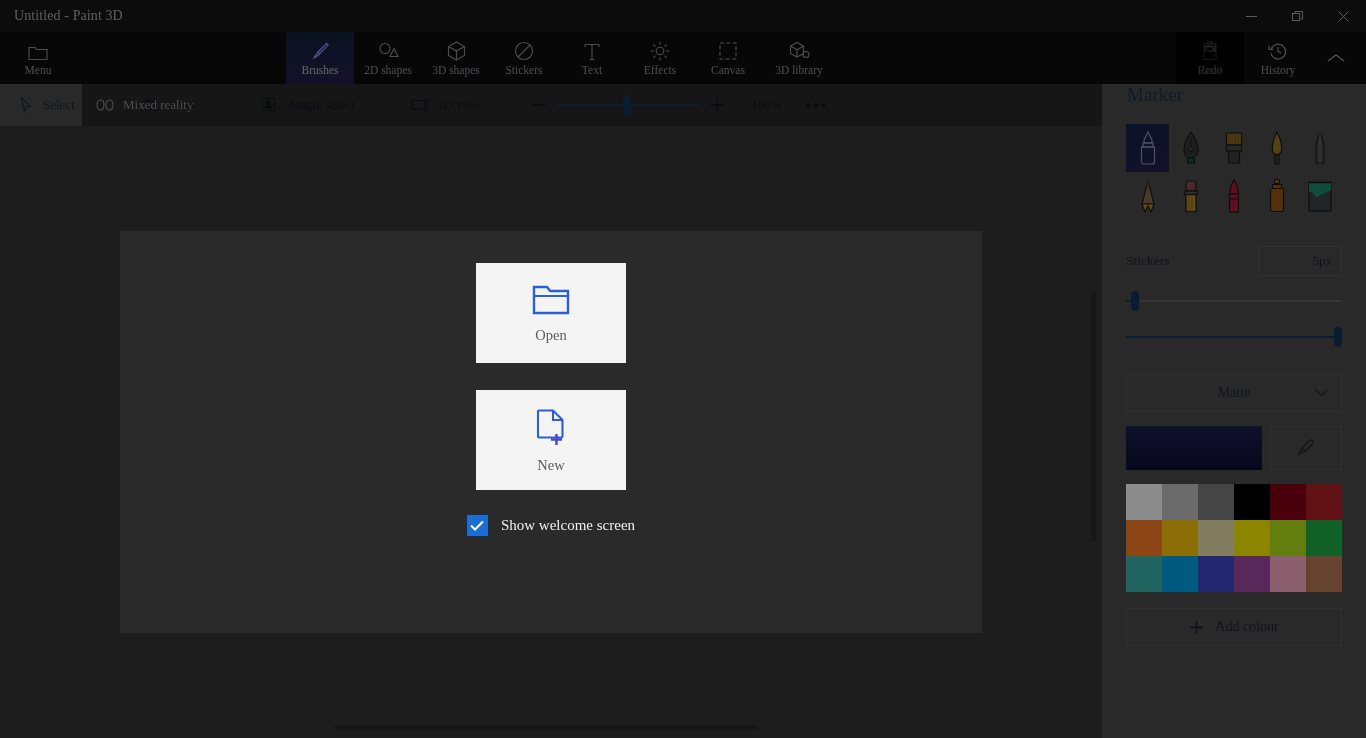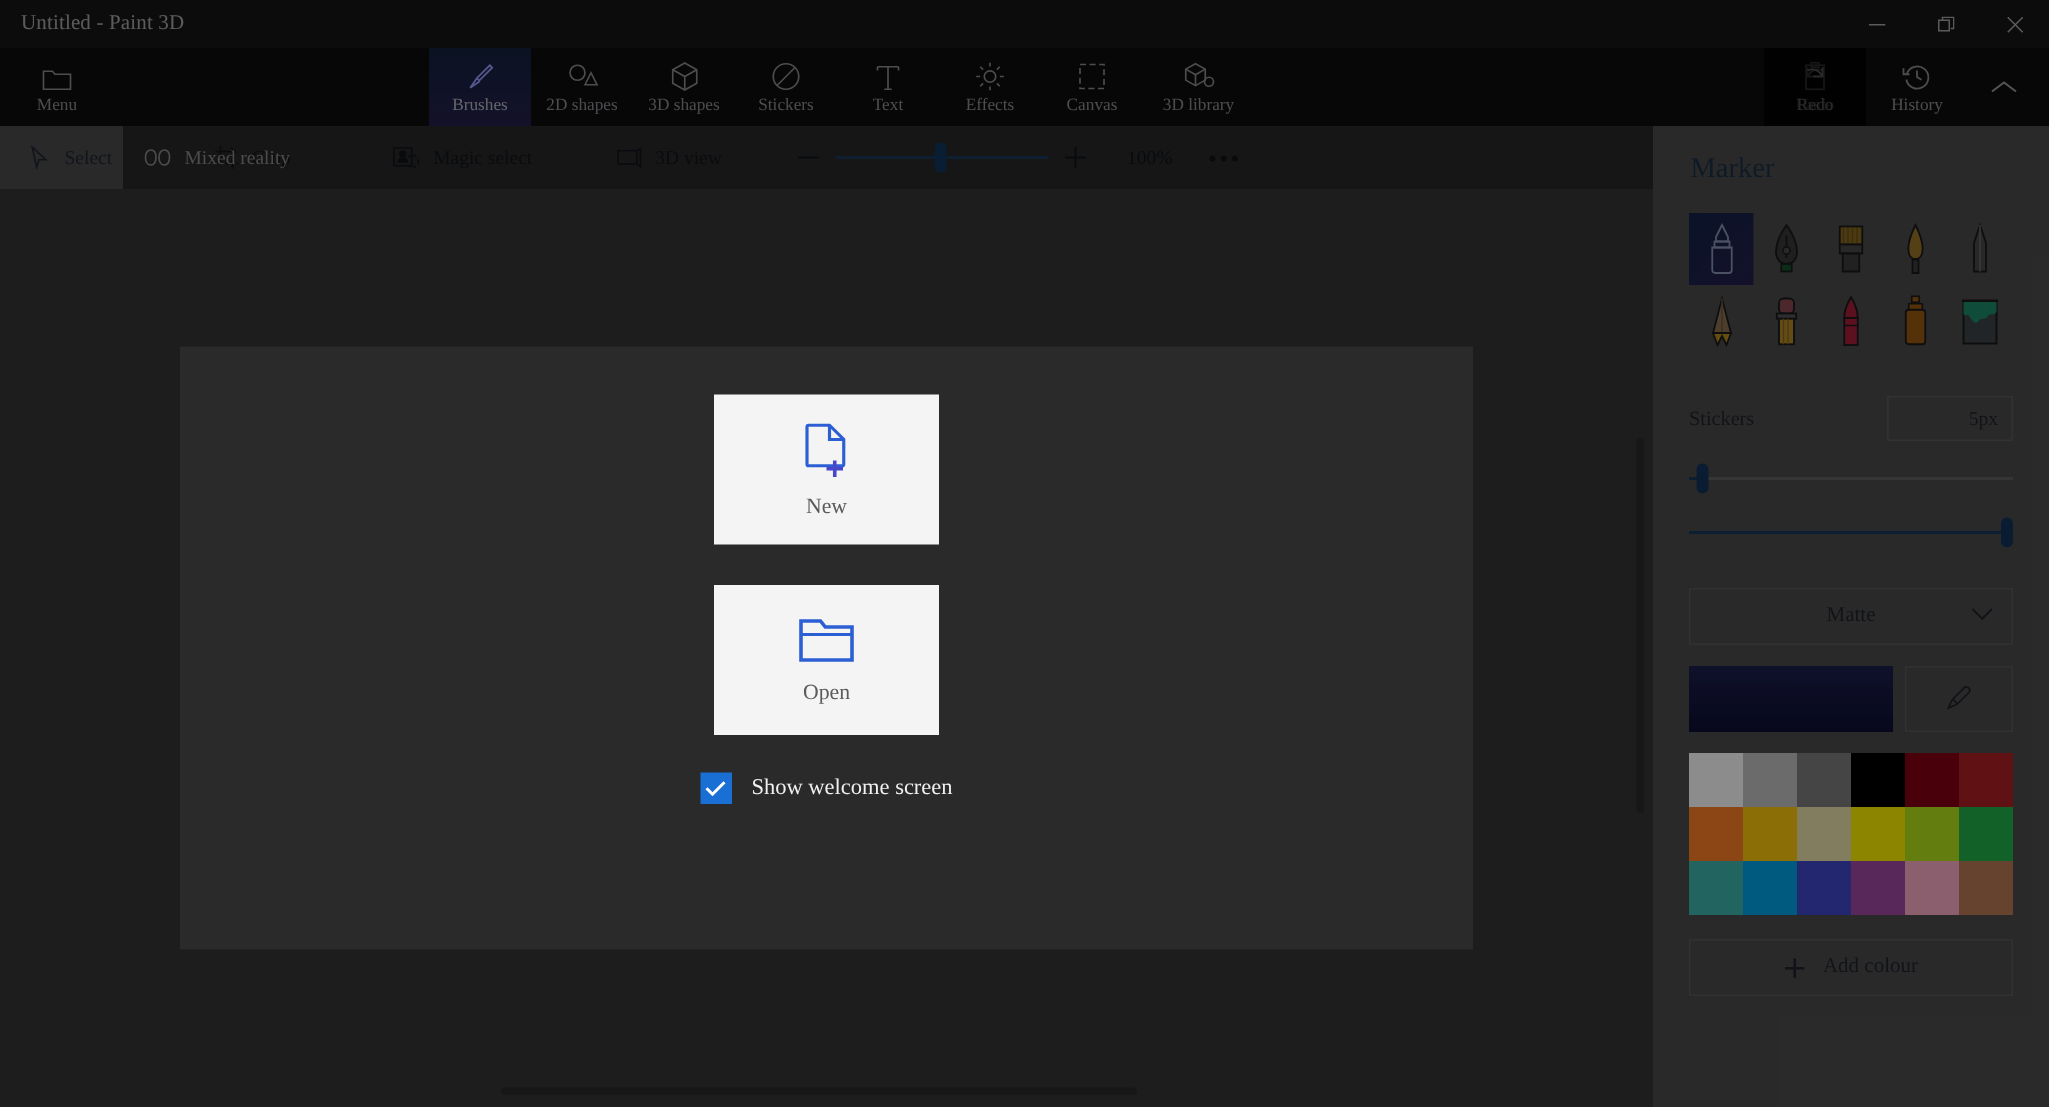--- a/index.html
+++ b/index.html
@@ -189,21 +189,21 @@
 
   
   .panel {
     position: absolute; top: 84px; right: 0;
     width: 264px; height: 654px;
     background: #4c4c4c;
     padding: 0 24px;
   }
   .panel-title {
     font-size: 19px; color: #1d3147;
-    padding-top: 18px; padding-left: 1px;
+    padding-top: 0; padding-left: 1px;
   }
   .brush-grid {
     margin-top: 18px;
     display: grid;
     grid-template-columns: repeat(5, 1fr);
     gap: 0px;
   }
   .brush-cell {
     height: 48px;
     display: flex; align-items: center; justify-content: center;
@@ -677,36 +677,36 @@
       <span>Add colour</span>
     </div>
   </div>
 
   <div class="dim"></div>
   <div class="dim-top"></div>
 
   <div class="above-dim" style="position:absolute; left:120px; top:231px; width:862px; height:402px;">
     <div class="welcome">
       <div class="wcard">
+        <svg width="40" height="34" viewBox="0 0 40 34" fill="none">
+          <path d="M3 30V4h13l3.2 4H37v22z" stroke="#2c5fd4" stroke-width="2.4"></path>
+          <path d="M3 13h34" stroke="#2c5fd4" stroke-width="2.1"></path>
+        </svg>
+        <span class="lbl">Open</span>
+      </div>
+
+      <div class="wcard">
         <svg width="38" height="40" viewBox="0 0 38 40" fill="none">
           <path d="M7 3.5h14l9.5 9.5v16.5a1 1 0 0 1-1 1H7a1 1 0 0 1-1-1V4.5a1 1 0 0 1 1-1z" stroke="#2c5fd4" stroke-width="2.1"></path>
           <path d="M21 3.5V13h9.5" stroke="#2c5fd4" stroke-width="2.1"></path>
           <path d="M24.5 27v11M19 32.5h11" stroke="#4a46c9" stroke-width="2.4"></path>
         </svg>
         <span class="lbl">New</span>
       </div>
 
-      <div class="wcard">
-        <svg width="40" height="34" viewBox="0 0 40 34" fill="none">
-          <path d="M3 30V4h13l3.2 4H37v22z" stroke="#2c5fd4" stroke-width="2.4"></path>
-          <path d="M3 13h34" stroke="#2c5fd4" stroke-width="2.1"></path>
-        </svg>
-        <span class="lbl">Open</span>
-      </div>
-
       <div class="wcheck">
         <span class="cbox">
           <svg width="14" height="11" viewBox="0 0 14 11" fill="none" stroke="#ffffff" stroke-width="2">
             <path d="M1 5.5l4 4 8-8"></path>
           </svg>
         </span>
         <span class="lbl">Show welcome screen</span>
       </div>
     </div>
   </div>

